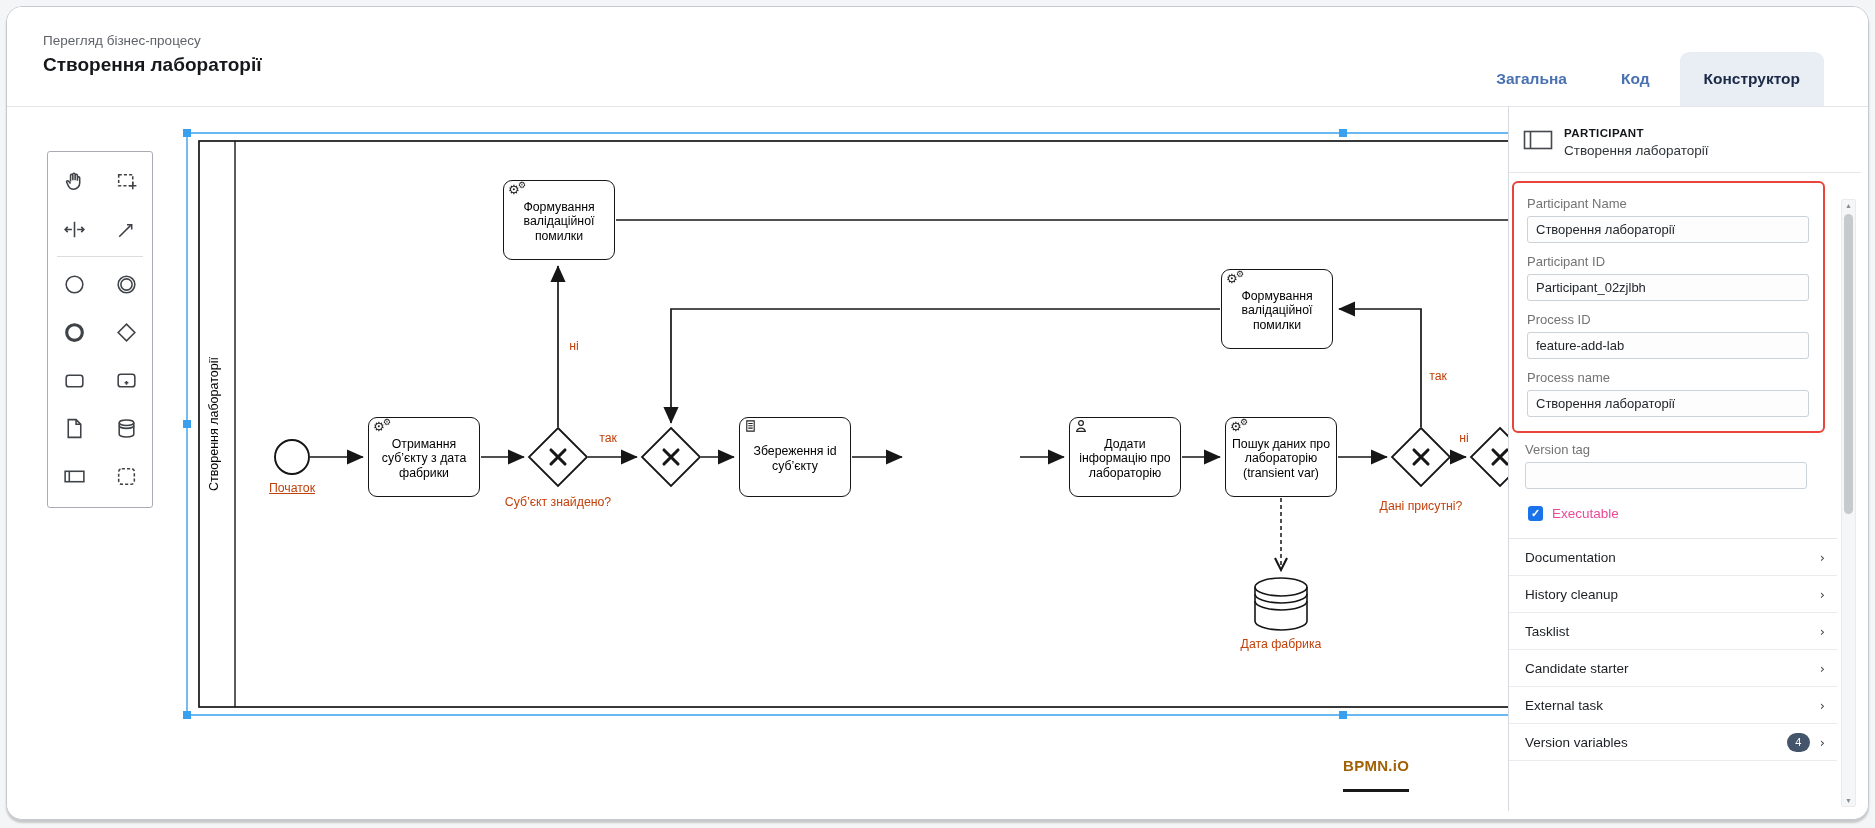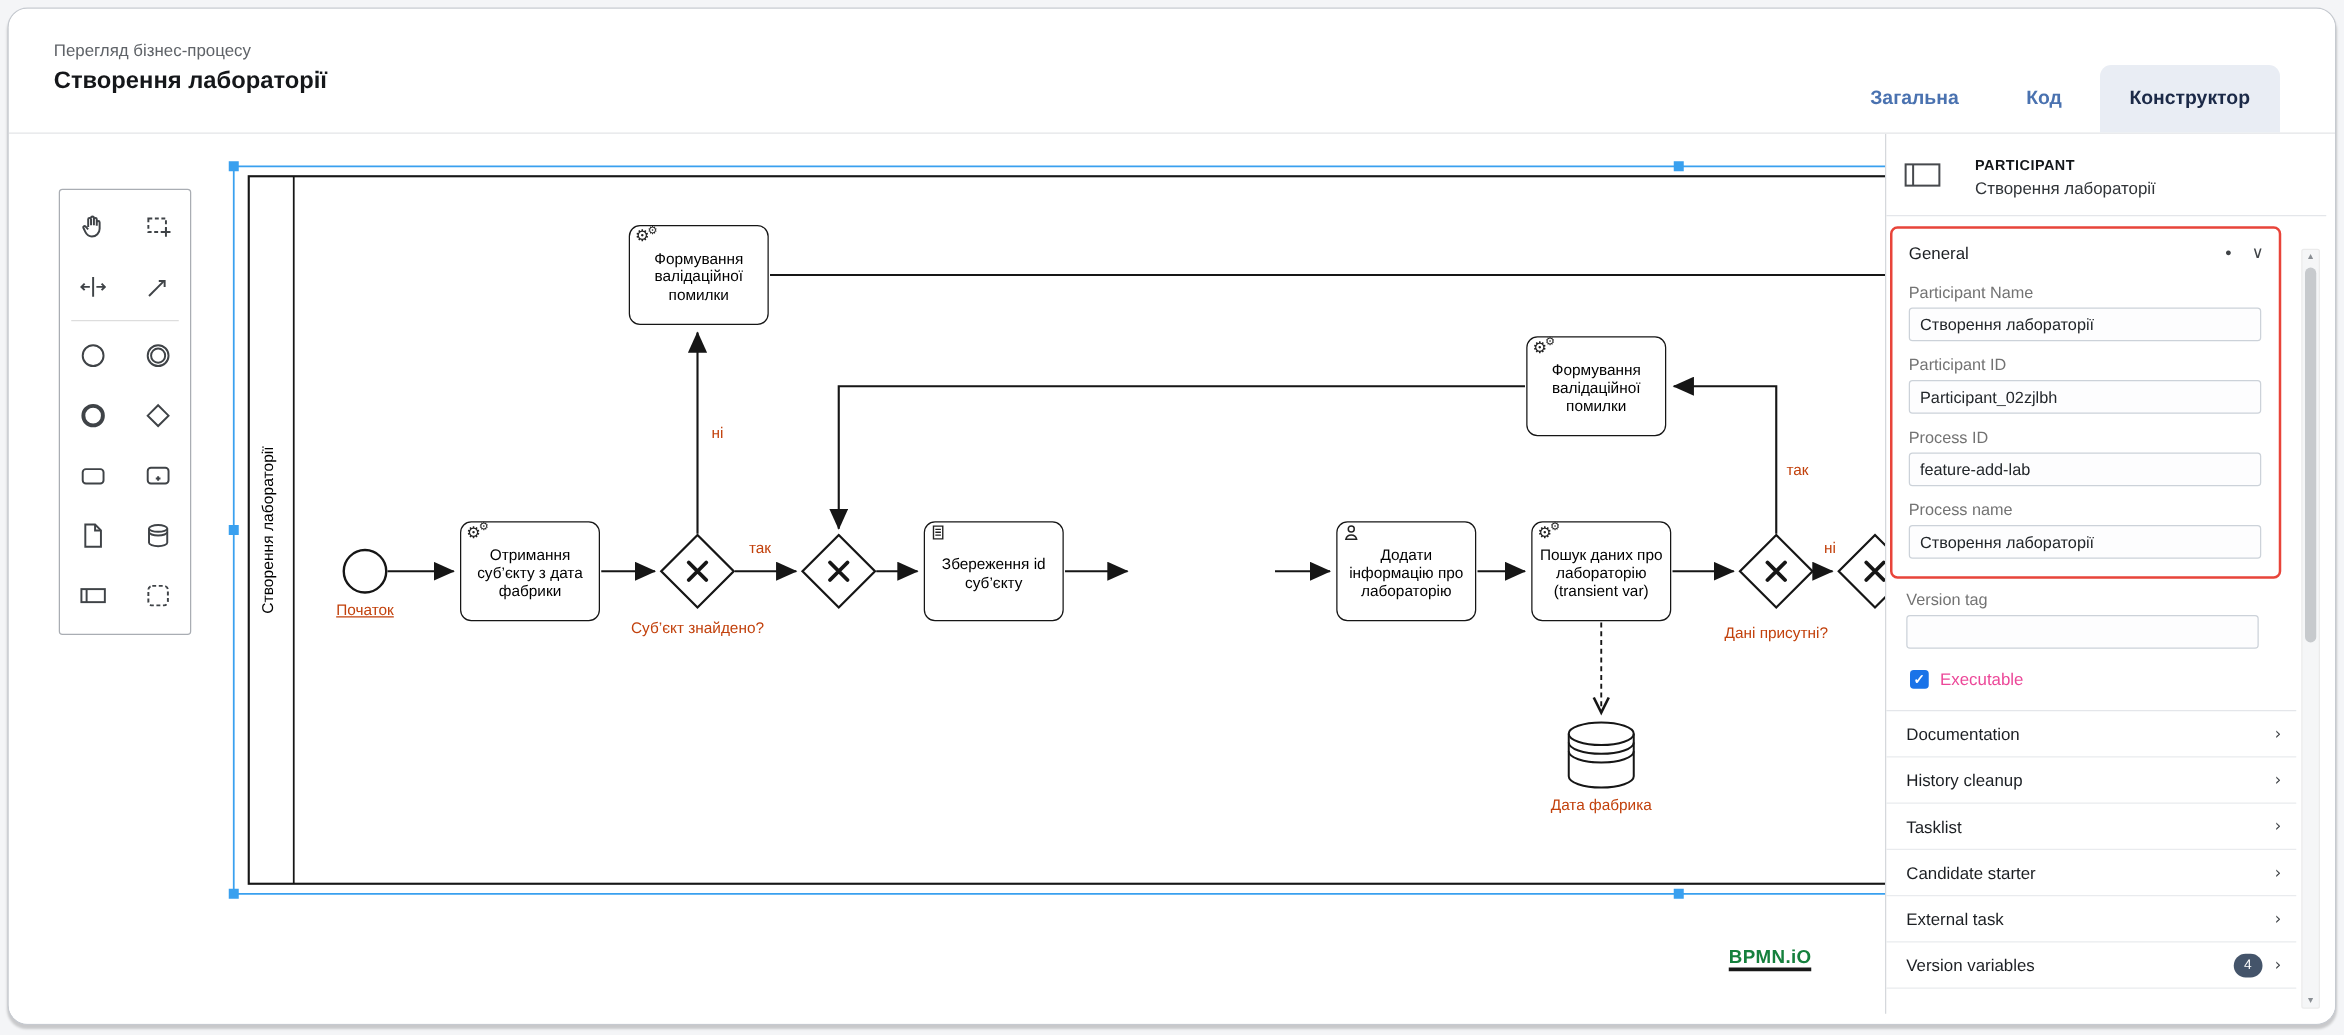--- a/index.html
+++ b/index.html
@@ -28,26 +28,26 @@
   .task{position:absolute;width:112px;height:80px;border:1.8px solid #161616;border-radius:9px;
     background:#fff;display:flex;align-items:center;justify-content:center;text-align:center;
     font-size:12.3px;line-height:1.18;color:#000;padding:6px 3px 3px;box-sizing:border-box;z-index:2;}
   .tic{position:absolute;top:1px;left:4px;width:30px;height:16px;font-family:"DejaVu Sans",sans-serif;color:#222;text-align:left;}
   .tic .g1{font-size:13px;line-height:15px;}
   .tic .g2{position:absolute;left:10px;top:-2px;font-size:9px;}
   .tic svg{stroke:#222;fill:none;}
   .dlabel{position:absolute;font-size:12.3px;color:#c2410c;z-index:2;text-align:center;}
   .pool-label{position:absolute;left:110px;top:407px;width:200px;height:20px;z-index:2;
     transform:rotate(-90deg);text-align:center;font-size:12.5px;color:#000;}
-  .watermark{position:absolute;left:1376px;top:750px;z-index:2;font-size:15px;font-weight:800;
-    letter-spacing:.3px;color:#15803d;border-bottom:3px solid #181818;padding-bottom:0;cursor:pointer;}
+  .watermark{position:absolute;left:1336px;top:750px;z-index:2;font-size:15px;font-weight:800;
+    letter-spacing:.3px;color:#a16207;border-bottom:3px solid #181818;padding-bottom:15px;cursor:pointer;}
   
   .panel{position:absolute;left:1501px;top:100px;right:7px;bottom:8px;background:#fff;
     border-left:1px solid #d5d8dc;z-index:5;}
-  .p-head{padding:20px 14px 14px;border-bottom:1px solid #e4e6ea;display:flex;gap:27px;align-items:flex-start;}
+  .p-head{padding:20px 14px 14px;border-bottom:1px solid #e4e6ea;display:flex;gap:11px;align-items:flex-start;}
   .p-head svg{stroke:#46494d;fill:none;stroke-width:1.6;margin-top:2px;}
   .p-type{font-size:11.5px;font-weight:700;letter-spacing:.4px;color:#131619;}
   .p-name{font-size:13.5px;color:#303438;margin-top:4px;}
   .general-wrap{position:relative;margin:8px 36px 0 3px;border:2.5px solid #e8443a;border-radius:6px;padding:4px 0 12px;}
   .group-head{display:flex;align-items:center;height:30px;padding:0 12px 0 13px;font-size:13.5px;color:#1c1f23;cursor:pointer;}
   .dot-ic{margin-left:auto;font-size:9px;color:#3f4347;}
   .chev{margin-left:16px;color:#3f4347;font-size:13px;font-family:"DejaVu Sans",sans-serif;}
   .field{padding:0 0 2px 13px;}
   .field label{display:block;font-size:13px;color:#737373;margin:9px 0 5px;}
   .field input{width:282px;height:27px;border:1px solid #ccd2d9;border-radius:3px;background:#fdfdfe;
@@ -294,25 +294,20 @@
           <rect x="1.5" y="2.5" width="27" height="17"></rect>
           <path d="M7.5 2.5 v17"></path>
         </svg>
       <div>
         <div class="p-type">PARTICIPANT</div>
         <div class="p-name">Створення лабораторії</div>
       </div>
     </div>
 
     <div class="general-wrap">
-      <div class="group-head">
-        <span>General</span>
-        <span class="dot-ic">●</span>
-        <span class="chev">∨</span>
-      </div>
       <div class="field">
         <label>Participant Name</label>
         <input value="Створення лабораторії" style="">
       </div>
       <div class="field">
         <label>Participant ID</label>
         <input value="Participant_02zjlbh" style="">
       </div>
       <div class="field">
         <label>Process ID</label>

